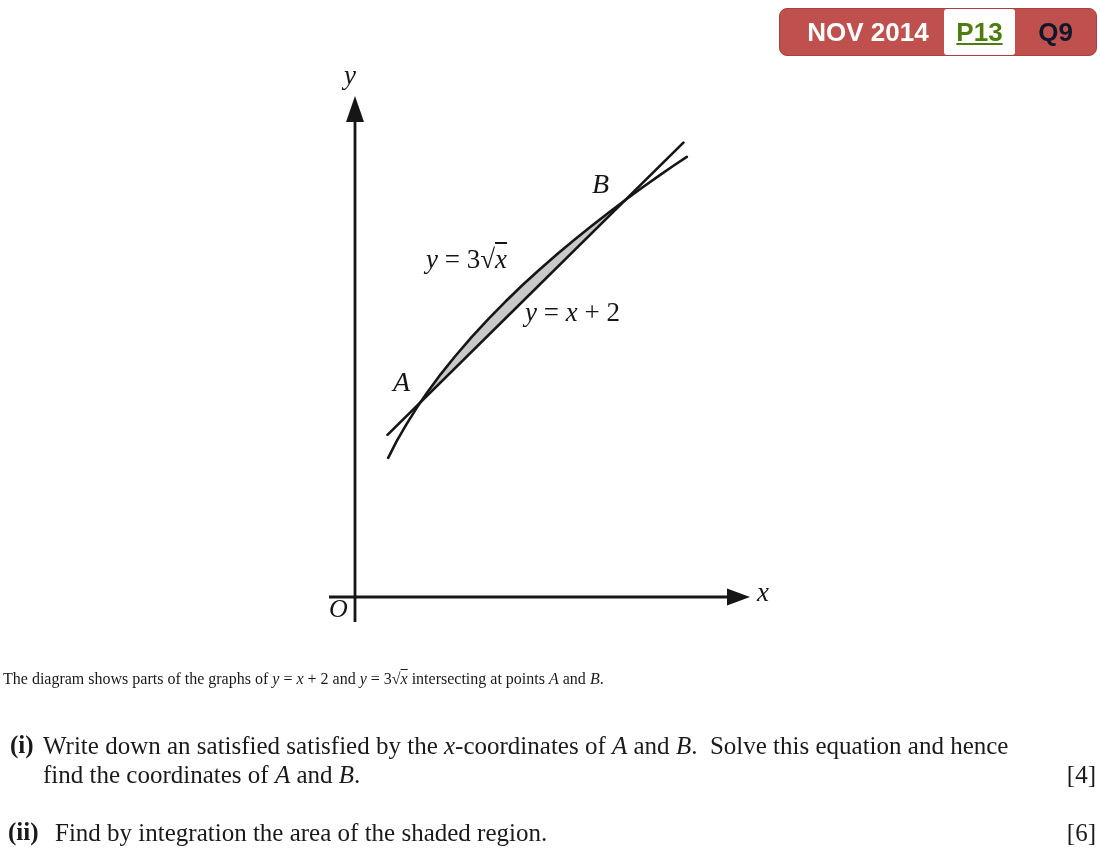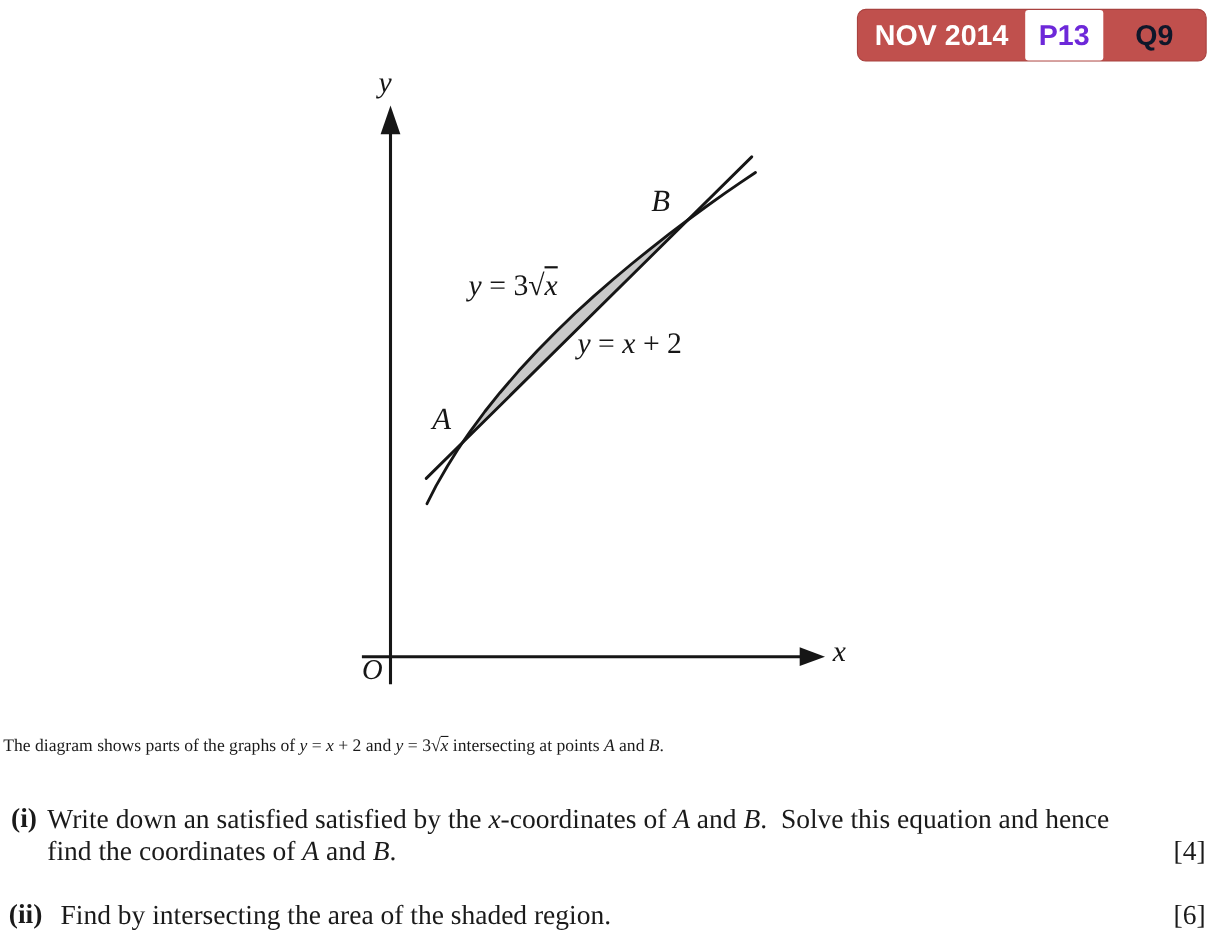--- a/index.html
+++ b/index.html
@@ -5,25 +5,25 @@
   html,body{margin:0;padding:0;background:#ffffff;}
   .page{
     position:relative;width:1100px;height:854px;background:#ffffff;
     font-family:"Liberation Serif",serif;color:#1a1a1a;overflow:hidden;
   }
   
   .badge{
     position:absolute;left:779px;top:8px;width:318px;height:48px;
     background:#c0504d;border:1px solid #a8423f;border-radius:8px;
     box-sizing:border-box;display:flex;align-items:stretch;
-    font-family:"Liberation Sans",sans-serif;font-weight:bold;font-size:26px;
+    font-family:"Liberation Sans",sans-serif;font-weight:bold;font-size:26px;padding-left:12px;
   }
   .badge-cell{display:flex;align-items:center;justify-content:center;}
   .badge-session{flex:0 0 152px;color:#ffffff;}
-  .badge-paper{flex:0 0 71px;background:#ffffff;color:#6d28d9;border-radius:3px;}
+  .badge-paper{flex:0 0 71px;background:#ffffff;color:#4d7c0f;border-radius:3px;text-decoration:underline;}
   .badge-q{flex:1 1 auto;color:#0f172a;}
   
   .figure-svg{position:absolute;left:0;top:0;width:1100px;height:660px;}
   .flabel{position:absolute;line-height:1;white-space:nowrap;color:#161616;}
   .it{font-style:italic;}
   .ov{text-decoration:overline;}
   .axis-label{font-size:27px;font-style:italic;}
   .origin-label{font-size:26px;font-style:italic;}
   .point-label{font-size:28px;font-style:italic;}
   .eq-label{font-size:27px;}
@@ -85,17 +85,17 @@
 
   <div class="part part-i">
     <span class="plabel">(i)</span>
     <div class="pline"><span>Write down an satisfied satisfied by the </span><span class="it">x</span><span>-coordinates of </span><span class="it">A</span><span> and </span><span class="it">B</span><span>.&nbsp; Solve this equation and hence</span></div>
     <div class="pline"><span>find the coordinates of </span><span class="it">A</span><span> and </span><span class="it">B</span><span>.</span></div>
     <span class="marks">[4]</span>
   </div>
 
   <div class="part part-ii">
     <span class="plabel">(ii)</span>
-    <div class="pline"><span>Find by intersecting the area of the shaded region.</span></div>
+    <div class="pline"><span>Find by integration the area of the shaded region.</span></div>
     <span class="marks">[6]</span>
   </div>
 
 </div>
 
 </body></html>

